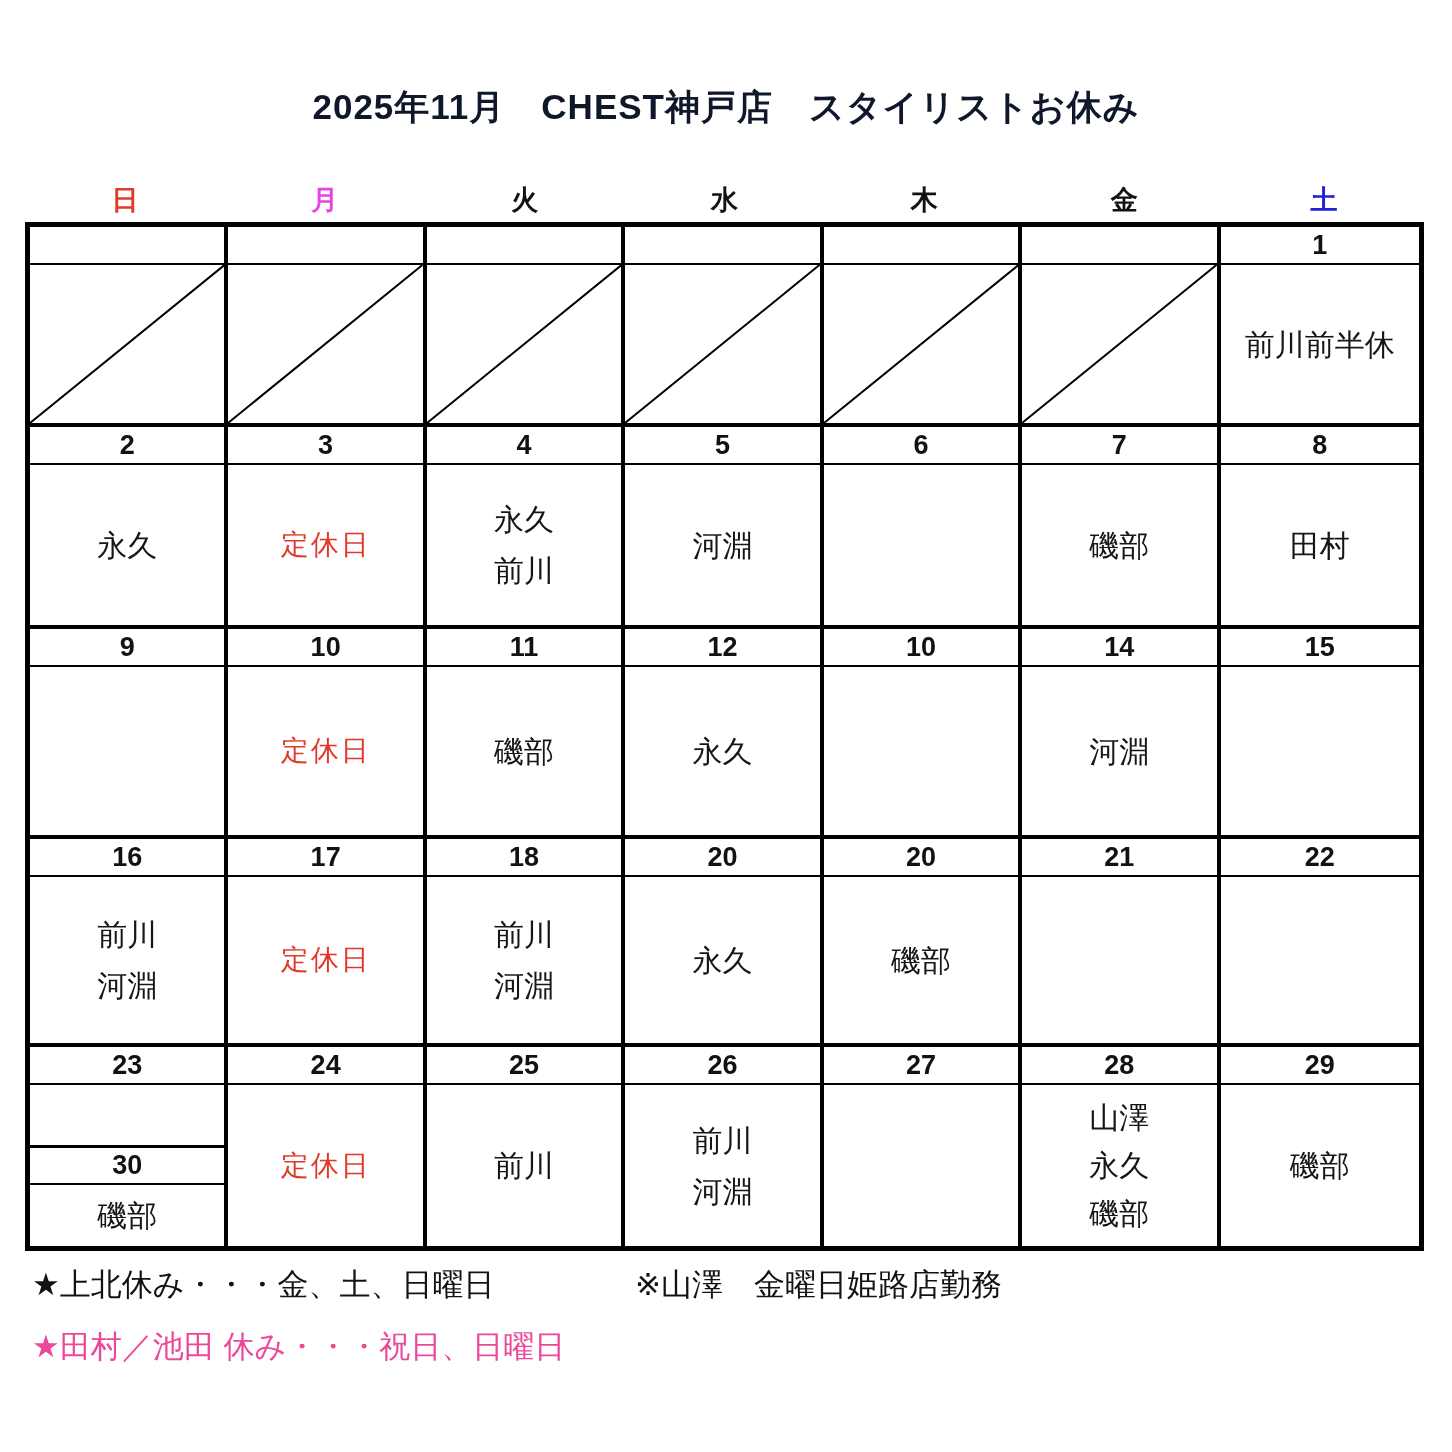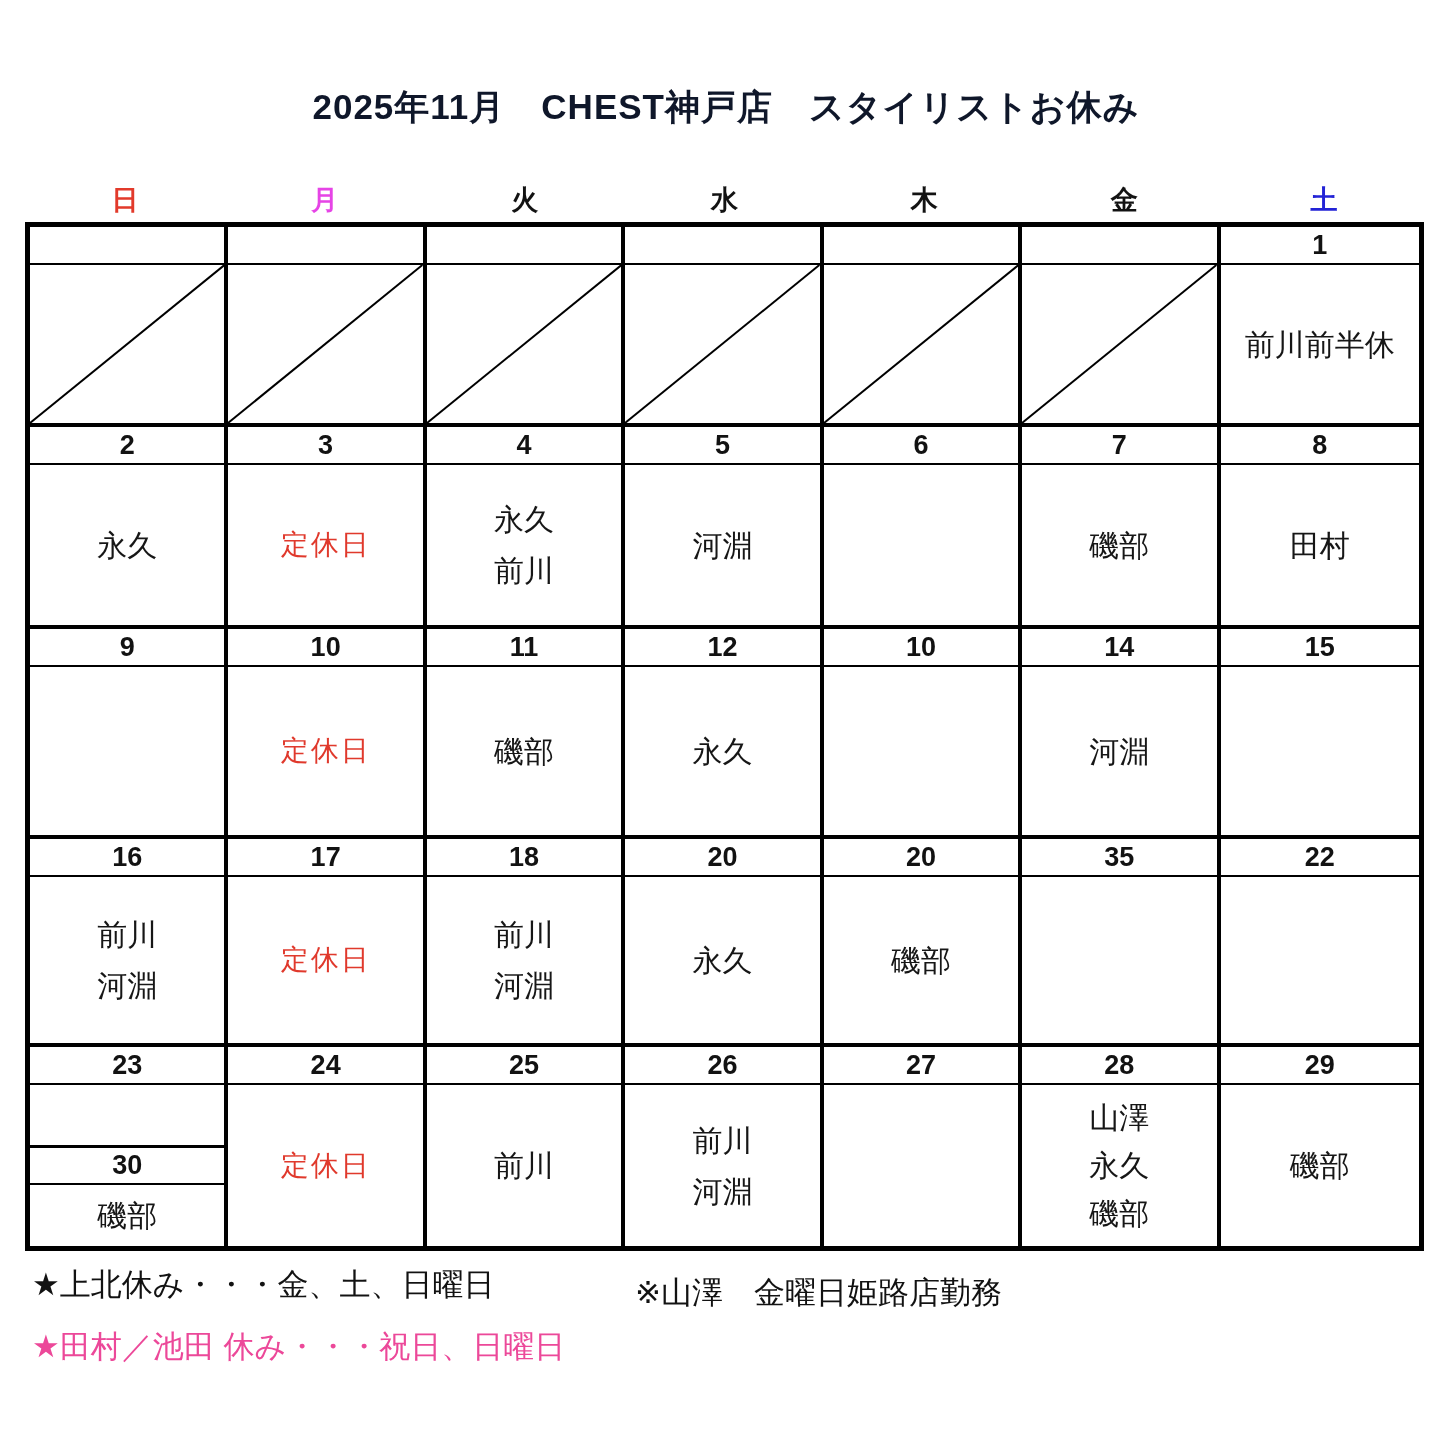--- a/index.html
+++ b/index.html
@@ -36,21 +36,21 @@
 
   .diag svg{position:absolute;left:0;top:0;width:100%;height:100%;display:block;}
 
   .split{display:flex;flex-direction:column;align-items:stretch;justify-content:flex-start;}
   .split-empty{height:60px;border-bottom:3px solid #000;}
   .strip30{height:35px;min-height:35px;border-bottom:2px solid #000;
            display:flex;align-items:center;justify-content:center;}
   .split-body{flex:1;display:flex;align-items:center;justify-content:center;}
 
   .note-line1{position:absolute;top:1264px;left:32px;width:1390px;font-size:31px;color:#121212;}
-  .note-line1 .note-right{position:absolute;left:603px;top:8px;}
+  .note-line1 .note-right{position:absolute;left:603px;top:0;}
   .note-line2{position:absolute;top:1326px;left:32px;font-size:31px;color:#ec4899;}
 </style>
 </head>
 <body>
 
 <div class="canvas">
 
   <div class="title">2025年11月　CHEST神戸店　スタイリストお休み</div>
 
   <div class="dow-row">
@@ -274,21 +274,21 @@
     <div class="cell">
       <div class="strip">
         <span class="date">20</span>
       </div>
       <div class="body">
         <span class="names">磯部</span>
       </div>
     </div>
     <div class="cell">
       <div class="strip">
-        <span class="date">35</span>
+        <span class="date">21</span>
       </div>
       <div class="body">
         <span class="names"></span>
       </div>
     </div>
     <div class="cell lastcol">
       <div class="strip">
         <span class="date c-sat">22</span>
       </div>
       <div class="body">

